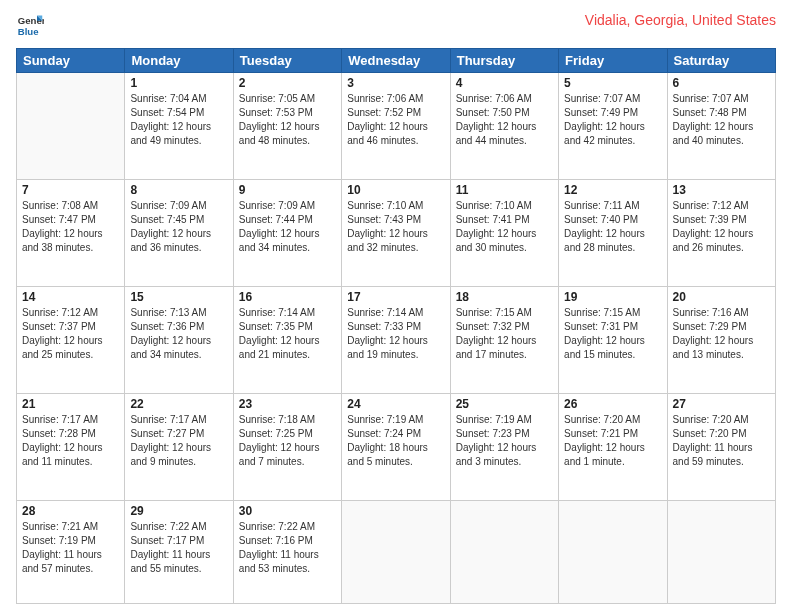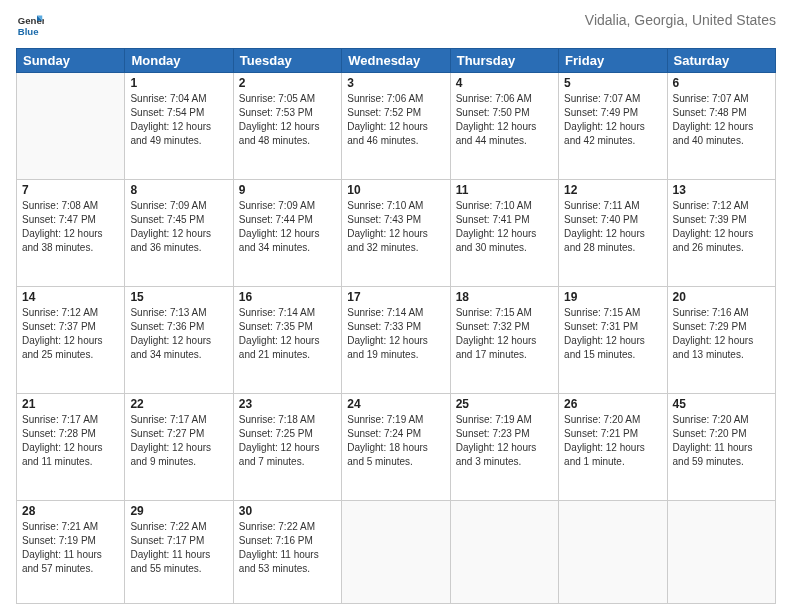--- a/index.html
+++ b/index.html
@@ -35,21 +35,21 @@
     .title-block {
       text-align: right;
     }
     .month-title {
       font-size: 32px;
       font-weight: normal;
       color: #222;
     }
     .location {
       font-size: 14px;
-      color: #737373;
+      color: #ef4444;
       text-align: center;
     }
     .calendar {
       flex: 1;
       border: 1px solid #ccc;
       border-collapse: collapse;
       width: 100%;
       table-layout: fixed;
     }
     .calendar th {
@@ -330,21 +330,21 @@
       </td>
           <td>
         <span class="day-num">26</span>
         <div class="day-info">
           <span>Sunrise: 7:20 AM</span><br>
           <span>Sunset: 7:21 PM</span><br>
           <span>Daylight: 12 hours and 1 minute.</span>
         </div>
       </td>
           <td>
-        <span class="day-num">45</span>
+        <span class="day-num">27</span>
         <div class="day-info">
           <span>Sunrise: 7:20 AM</span><br>
           <span>Sunset: 7:20 PM</span><br>
           <span>Daylight: 11 hours and 59 minutes.</span>
         </div>
       </td>
         </tr>
         <tr class="last-row">
           <td>
         <span class="day-num">28</span>

